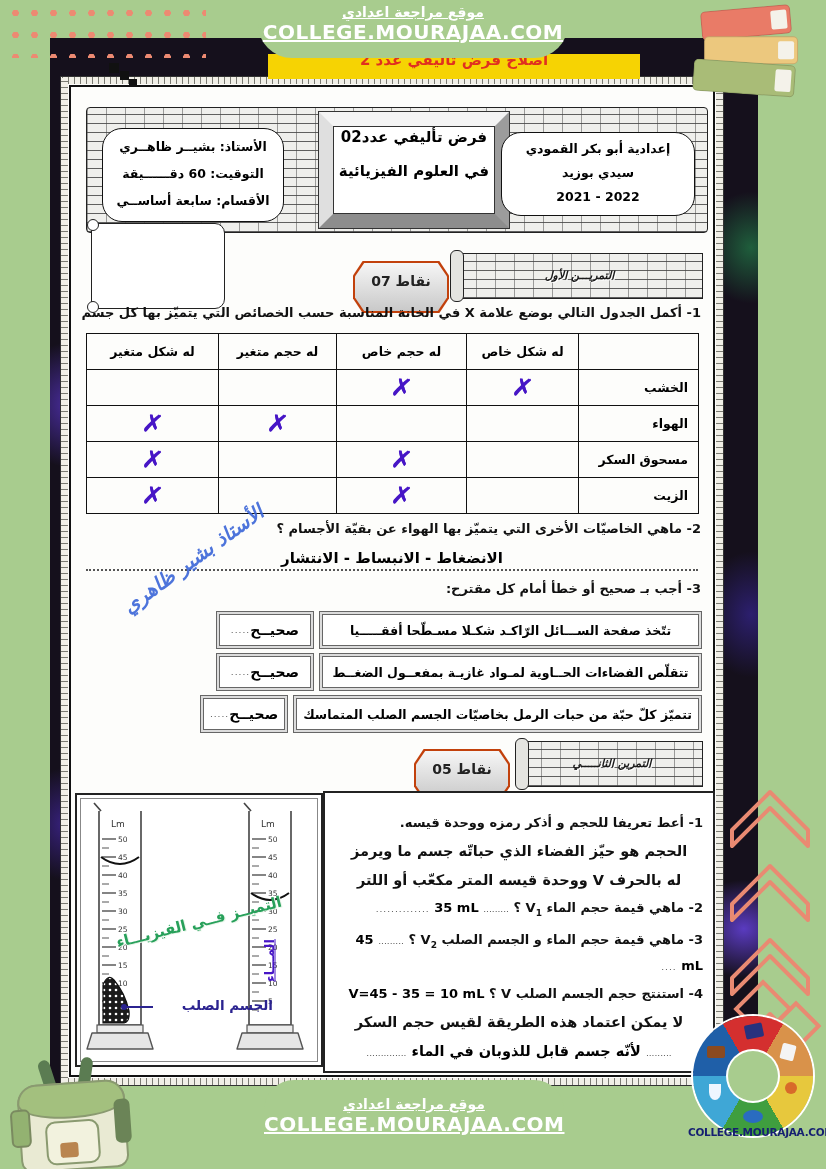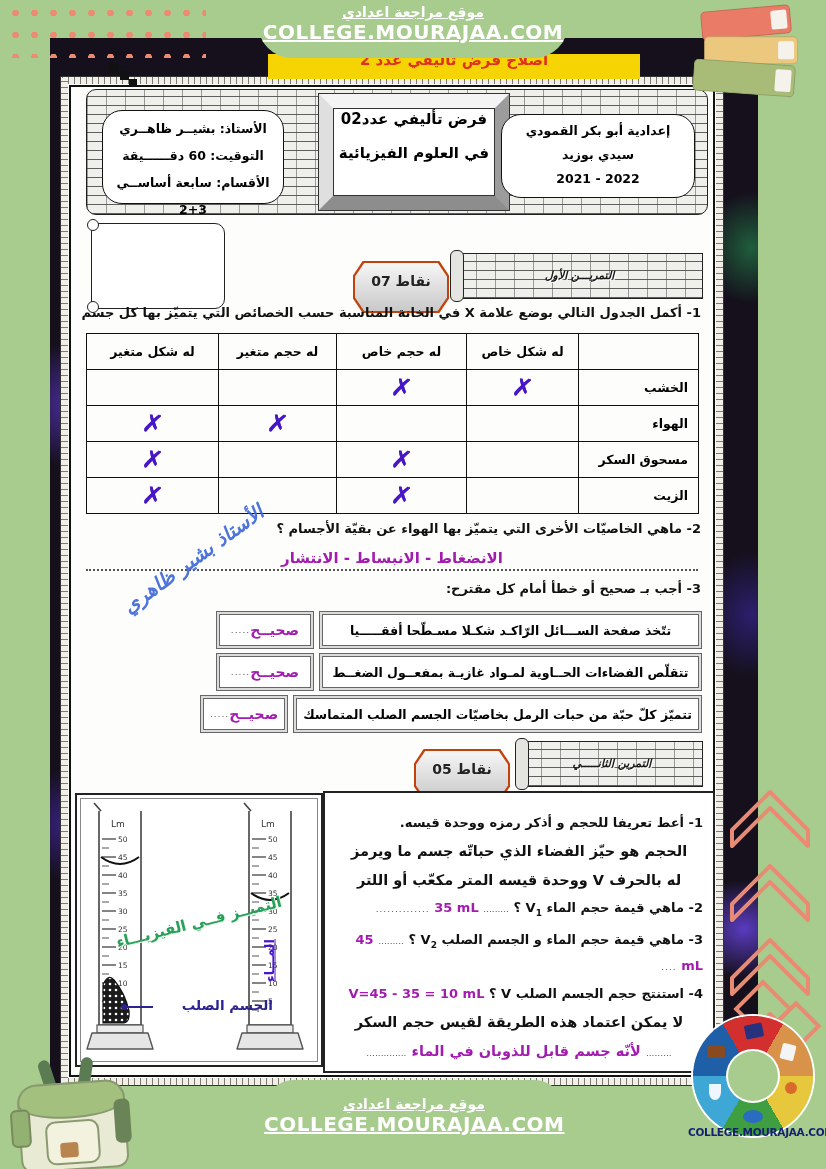--- a/index.html
+++ b/index.html
@@ -62,21 +62,21 @@
   .corner-deco{position:absolute;left:48px;top:-14px;width:30px;height:30px;z-index:5;}
   .corner-deco i{position:absolute;background:#111;}
   
   .brick{
     background-color:#efefec;
     background-image:
       repeating-linear-gradient(0deg,rgba(70,70,70,.85) 0 1px,transparent 1px 9px),
       repeating-linear-gradient(90deg,rgba(70,70,70,.5) 0 1px,transparent 1px 19px);
   }
   
-  .hdr-band{position:absolute;left:25px;top:12px;width:620px;height:124px;border:1.5px solid #222;border-radius:10px;}
+  .hdr-band{position:absolute;left:25px;top:30px;width:620px;height:124px;border:1.5px solid #222;border-radius:4px;}
   .hdr-box{position:absolute;background:#fff;border:1.5px solid #111;border-radius:20px;text-align:center;direction:rtl;}
   .hdr-teacher{left:15px;top:20px;width:180px;height:88px;font-size:12.5px;font-weight:bold;line-height:27px;padding-top:4px;}
   .hdr-school{right:12px;top:24px;width:192px;height:78px;font-size:12.5px;font-weight:bold;line-height:24px;padding-top:4px;}
   .plaque{
     position:absolute;left:232px;top:4px;width:162px;height:88px;background:#fff;
     border:14px solid;border-color:#f4f4f4 #9c9c9c #8d8d8d #dfdfdf;outline:1px solid #333;
     box-shadow:inset 0 0 0 1px #333;text-align:center;direction:rtl;
     font-size:15px;font-weight:bold;
   }
   .plaque .t1{margin-top:2px;}
@@ -110,21 +110,21 @@
     position:absolute;width:96px;height:52px;background:#c2410c;
     clip-path:polygon(10% 0,90% 0,100% 28%,100% 72%,90% 100%,10% 100%,0 72%,0 28%);
   }
   .badge .in{
     position:absolute;inset:2px;background:linear-gradient(#f6f6f6,#c9c9c9);
     clip-path:polygon(10% 0,90% 0,100% 28%,100% 72%,90% 100%,10% 100%,0 72%,0 28%);
     text-align:center;font-size:14px;font-weight:bold;line-height:36px;color:#222;
   }
   
   .q-text{position:absolute;direction:rtl;font-size:13px;font-weight:bold;color:#111;right:22px;}
-  .ink{color:#a21caf;font-weight:bold;}
+  .ink{color:#000000;font-weight:bold;}
   .leader{color:#555;font-size:9px;letter-spacing:1px;font-weight:normal;}
   
   table.props{
     position:absolute;left:25px;top:256px;width:612px;height:180px;direction:rtl;
     border-collapse:collapse;table-layout:fixed;
   }
   table.props td,table.props th{border:1.8px solid #111;text-align:center;font-size:12.5px;font-weight:bold;padding:0;}
   table.props .xmark{
     font-size:25px;color:#4716c6;display:inline-block;transform:rotate(8deg);
     text-shadow:.5px .5px 0 #4716c6;

